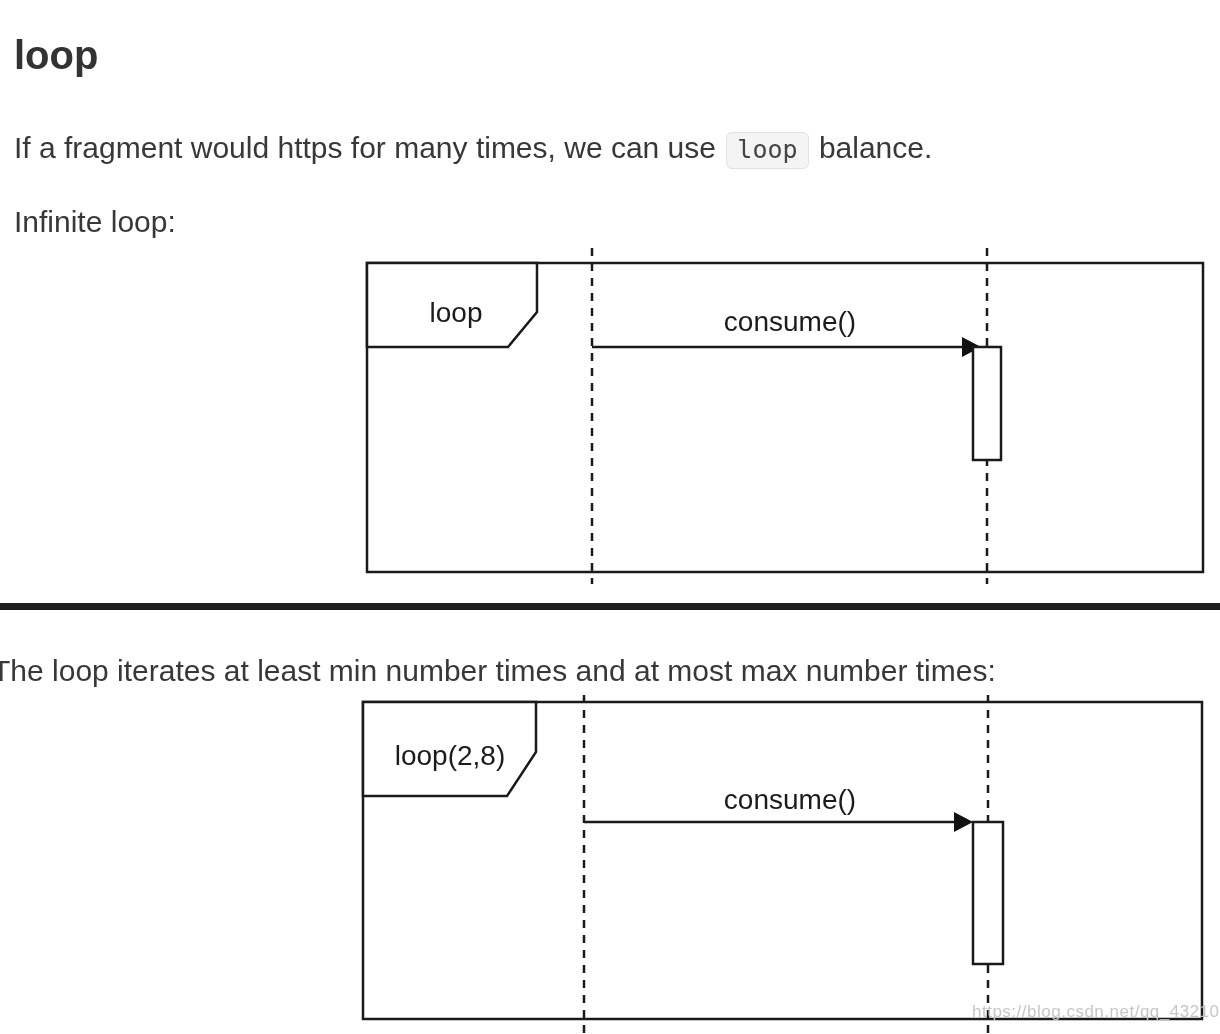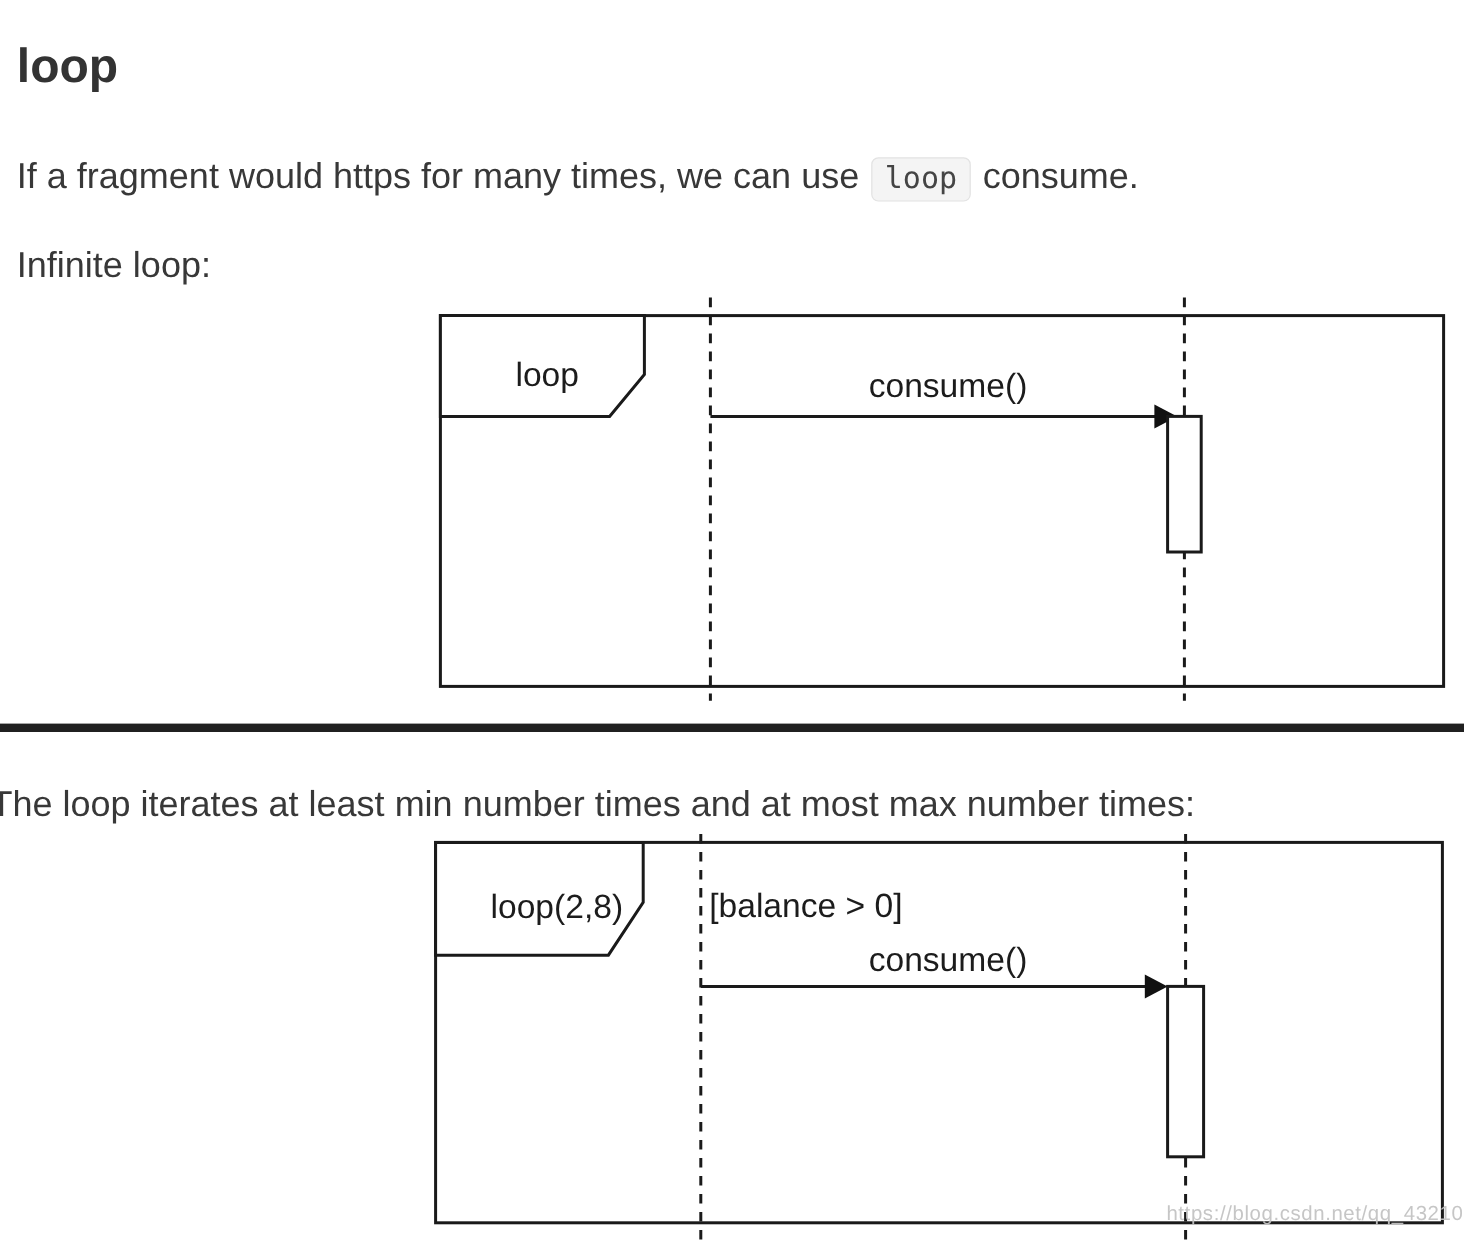--- a/index.html
+++ b/index.html
@@ -41,21 +41,21 @@
     position:absolute;left:972px;top:1002px;
     font-size:17px;color:#c3c3c3;opacity:0.95;letter-spacing:0.5px;
     white-space:nowrap;z-index:5;
   }
 </style>
 </head>
 <body>
 
 <h1 class="page-title">loop</h1>
 
-<p class="para para-intro"><span>If a fragment would https for many times, we can use </span><code class="code-chip">loop</code><span> consume.</span></p>
+<p class="para para-intro"><span>If a fragment would https for many times, we can use </span><code class="code-chip">loop</code><span> balance.</span></p>
 
 <p class="para para-infinite">Infinite loop:</p>
 
 <div class="diagram diagram-infinite">
   <svg width="870" height="345" viewBox="0 0 870 345">
     <line x1="242" y1="5" x2="242" y2="341" stroke="#1a1a1a" stroke-width="2.5" stroke-dasharray="8,7"></line>
     <line x1="637" y1="5" x2="637" y2="341" stroke="#1a1a1a" stroke-width="2.5" stroke-dasharray="8,7"></line>
     <rect x="17" y="20" width="836" height="309" fill="none" stroke="#1a1a1a" stroke-width="2.5"></rect>
     <path d="M17,20 H187 V69 L158,104 H17 Z" fill="#ffffff" stroke="#1a1a1a" stroke-width="2.5"></path>
     <line x1="242" y1="104" x2="614" y2="104" stroke="#1a1a1a" stroke-width="2.5"></line>
@@ -73,18 +73,17 @@
 <div class="diagram diagram-minmax">
   <svg width="875" height="339" viewBox="0 0 875 339">
     <line x1="239" y1="0" x2="239" y2="339" stroke="#1a1a1a" stroke-width="2.5" stroke-dasharray="8,7"></line>
     <line x1="643" y1="0" x2="643" y2="339" stroke="#1a1a1a" stroke-width="2.5" stroke-dasharray="8,7"></line>
     <rect x="18" y="7" width="839" height="317" fill="none" stroke="#1a1a1a" stroke-width="2.5"></rect>
     <path d="M18,7 H191 V57 L162,101 H18 Z" fill="#ffffff" stroke="#1a1a1a" stroke-width="2.5"></path>
     <line x1="239" y1="127" x2="611" y2="127" stroke="#1a1a1a" stroke-width="2.5"></line>
     <polygon points="609,117 628,127 609,137" fill="#111111"></polygon>
     <rect x="628" y="127" width="30" height="142" fill="#ffffff" stroke="#1a1a1a" stroke-width="2.5"></rect>
   </svg>
-  <span class="dlabel" style="left:119px;top:61px;">loop(2,8)</span>
-  <span class="dlabel dlabel-left" style="left:246px;top:60px;">[balance &gt; 0]</span>
+  <span class="dlabel" style="left:105px;top:61px;">loop(2,8)</span>
   <span class="dlabel" style="left:445px;top:105px;">consume()</span>
 </div>
 
 <div class="watermark">https://blog.csdn.net/qq_43210583</div>
 
 </body></html>

